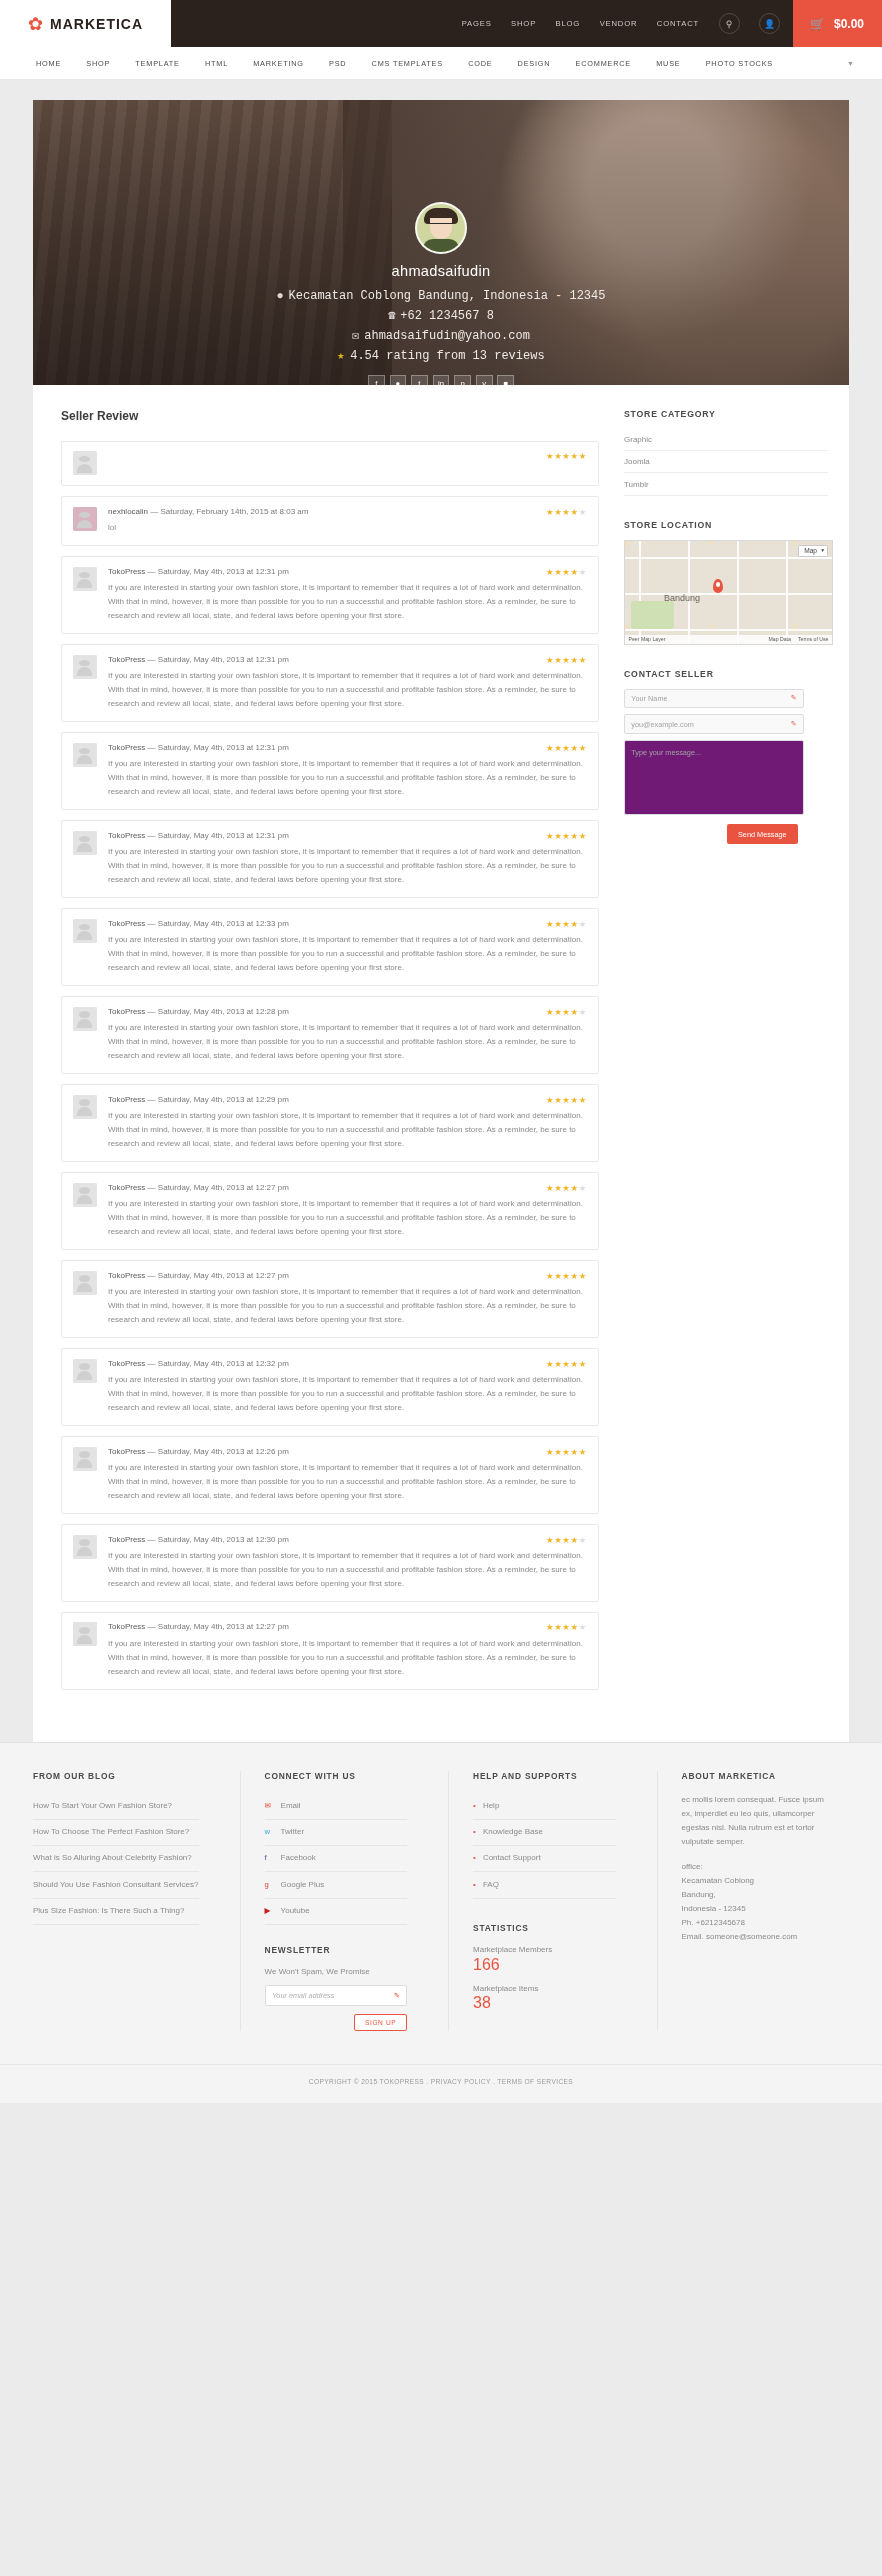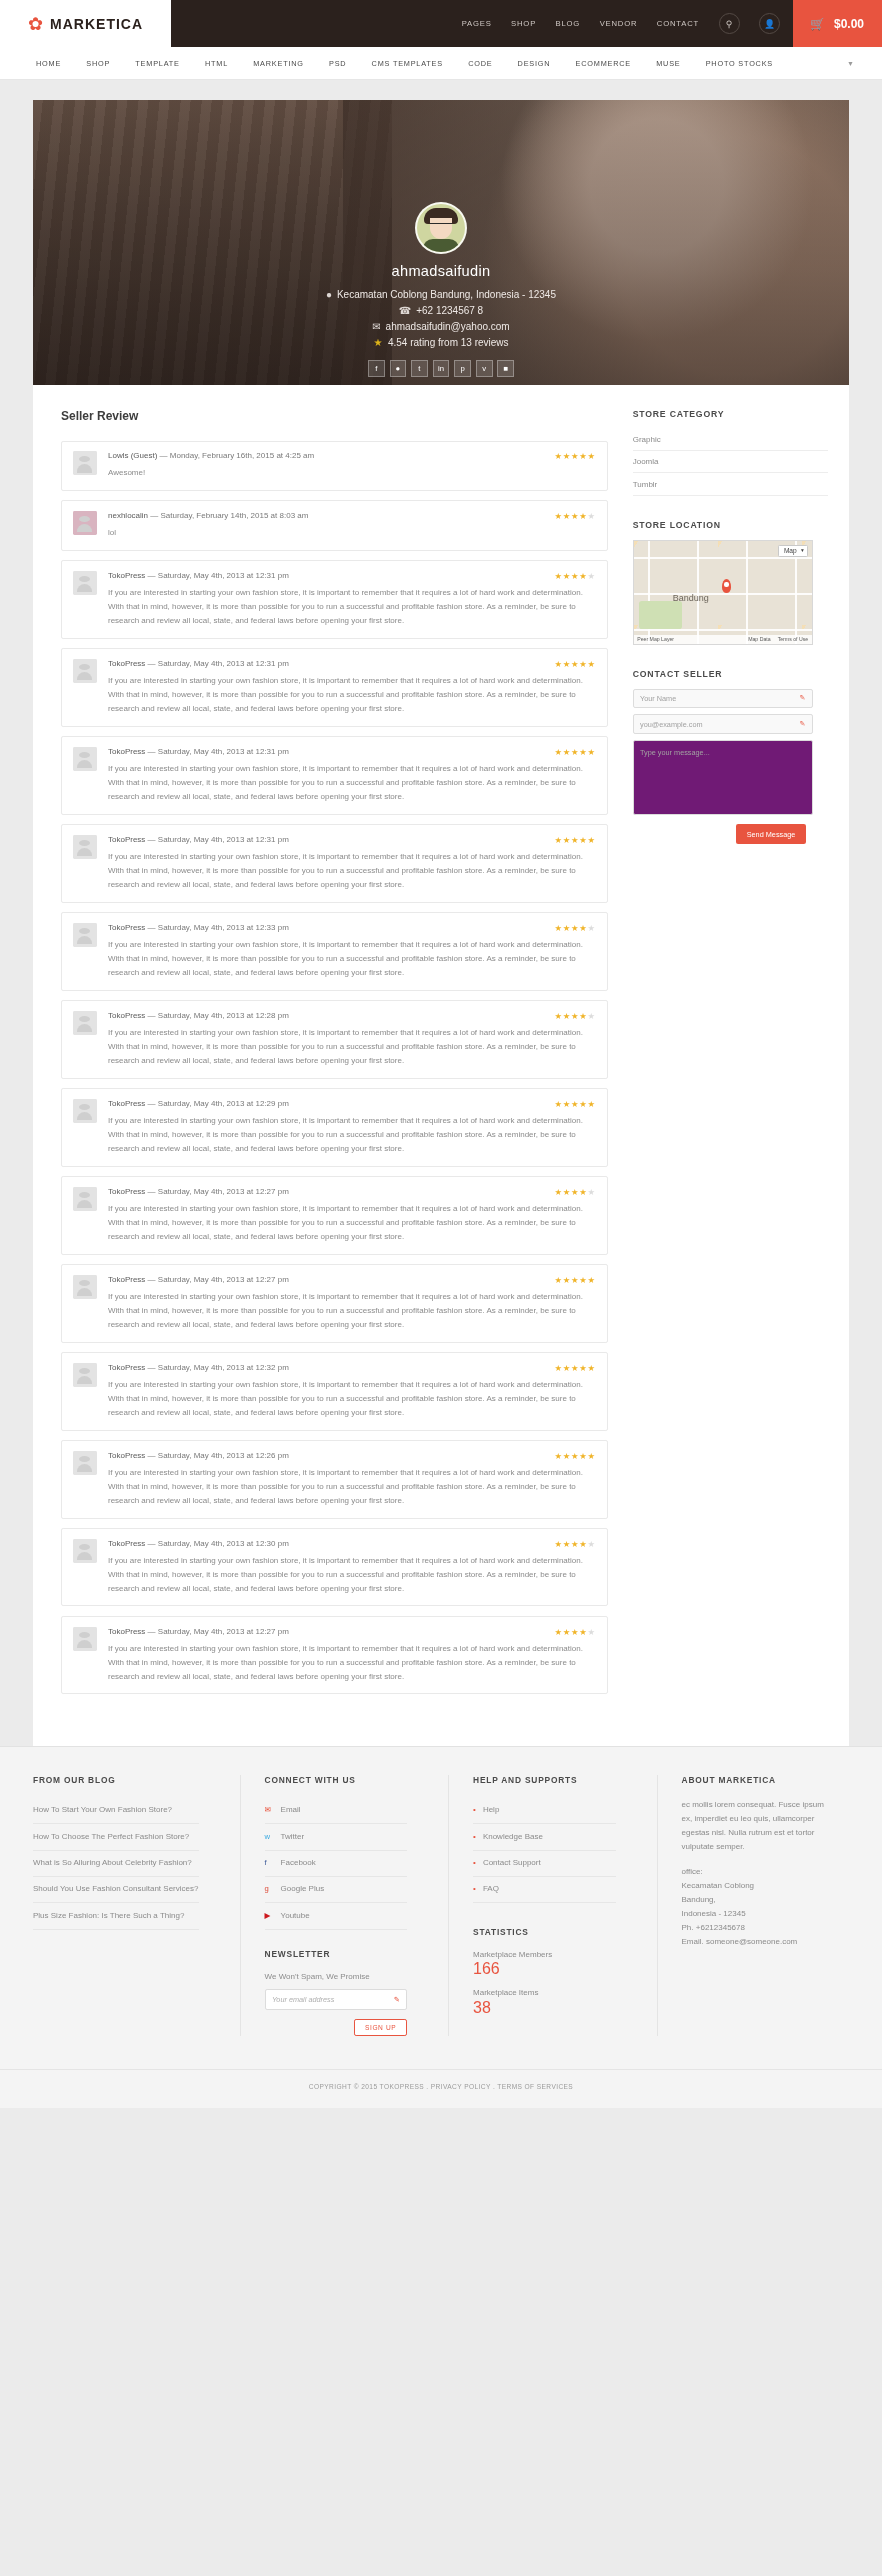--- a/index.html
+++ b/index.html
@@ -139,21 +139,21 @@
     border-top:1.4px solid #2b2b2b;
   }
   .avatar-big .body {
     position:absolute; left:5.6px; right:5.6px; bottom:0; height:12.6px;
     background:#4a5b33; border-radius: 9.8px 9.8px 0 0;
   }
   .seller-name {
     font-size: 14.6px; letter-spacing: 0.3px; margin-bottom: 9.8px; color:#fff;
   }
   .meta-line {
-    font-size: 10px; color: #efe9e6; margin-bottom: 4.9px;
+    font-size: 12px; color: #efe9e6; margin-bottom: 4.9px; font-family: Liberation Mono, monospace;
   }
   .meta-line .ic { margin-right: 4.9px; opacity: .9; }
   .meta-line .stars { color:#f0c419; letter-spacing:0.7px; }
   .socials {
     margin-top: 12.6px;
     display:flex; justify-content:center; gap:4.9px;
   }
   .socials span {
     width: 16.7px; height: 16.7px;
     background: rgba(255,255,255,0.14);
@@ -219,21 +219,21 @@
     font-weight: bold; margin: 0 0 9.8px 0;
   }
   .side-list { list-style:none; margin:0 0 24px 0; padding:0; }
   .side-list li {
     border-bottom: 0.7px solid #ededed;
     padding: 6.3px 0;
     font-size: 8px;
     color: #8b8b8b;
   }
   .map {
-    width: 180px; height: 105px;
+    width: 209px; height: 105px;
     border: 0.7px solid #d8d8d8;
     position: relative;
     overflow: hidden;
     background: #e9e5dc;
     margin-bottom: 24px;
   }
   .map .roads {
     position:absolute; inset:0;
     background:
       linear-gradient(90deg, rgba(255,255,255,0.9) 0 2.1px, rgba(0,0,0,0) 2.1px) 14px 0/49px 100%,
@@ -432,24 +432,20 @@
   </div>
 </div>
 
 <div class="content">
 
   <div class="left-col">
     <h2 class="section-title">Seller Review</h2>
     <div id="review-list">
         <div class="review">
           <div class="ava"></div>
-          <div class="rv-body">
-            <div class="rv-head"><b>Lowls (Guest)</b> — Monday, February 16th, 2015 at 4:25 am</div>
-            <div class="rv-text">Awesome!</div>
-          </div>
           <div class="rv-stars"><span>★</span><span>★</span><span>★</span><span>★</span><span>★</span></div>
         </div>
         <div class="review">
           <div class="ava pink"></div>
           <div class="rv-body">
             <div class="rv-head"><b>nexhlocalin</b> — Saturday, February 14th, 2015 at 8:03 am</div>
             <div class="rv-text">lol</div>
           </div>
           <div class="rv-stars"><span>★</span><span>★</span><span>★</span><span>★</span><span class="off">★</span></div>
         </div>

